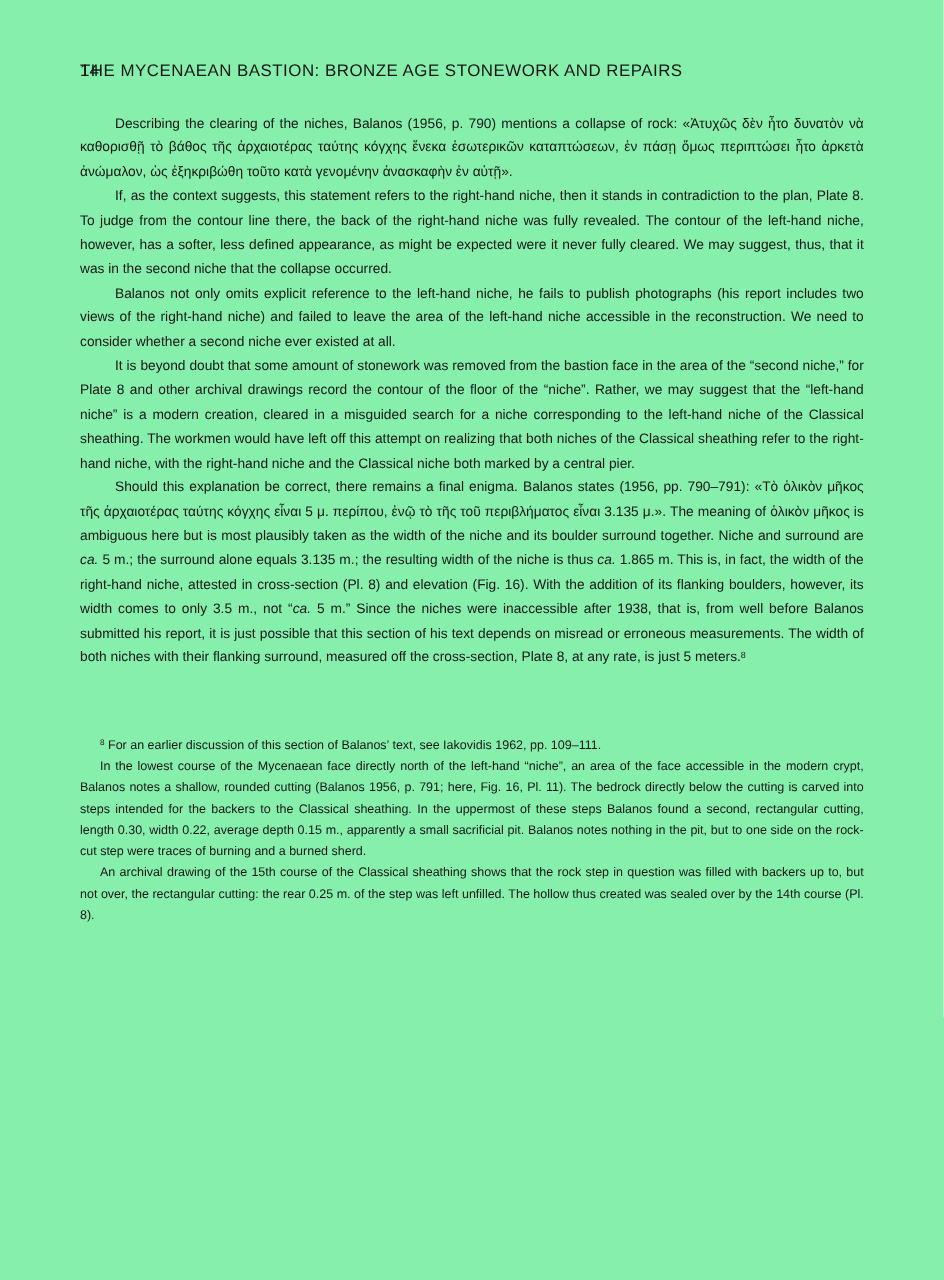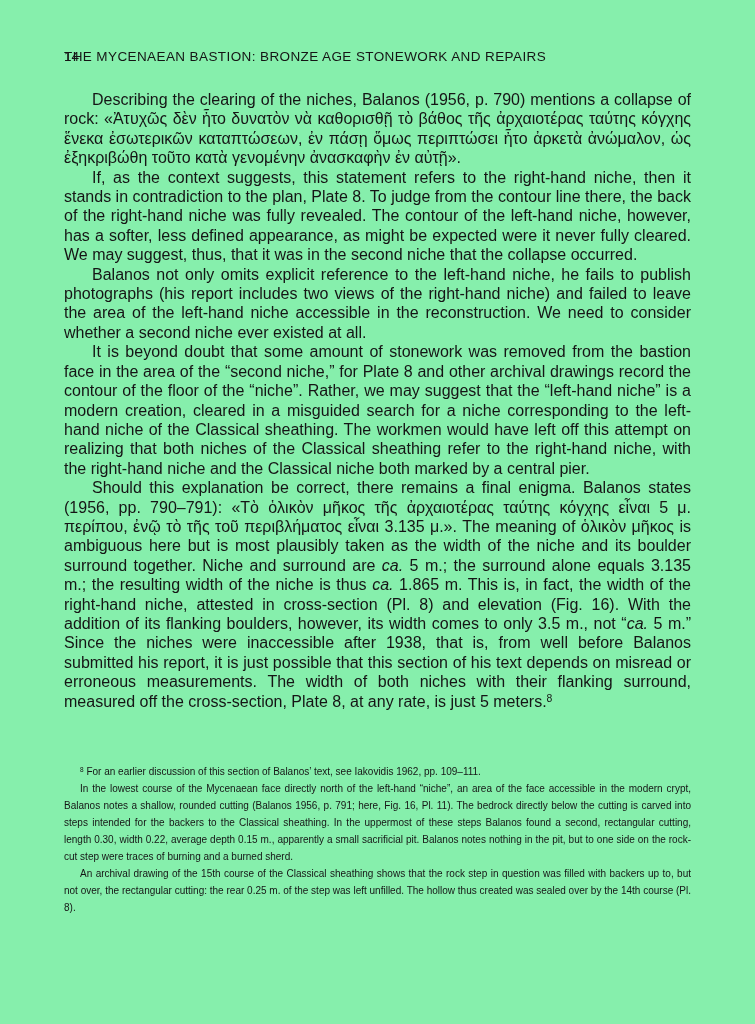--- a/index.html
+++ b/index.html
@@ -28,21 +28,21 @@
   .page-number {
     position: absolute;
     left: 0;
     top: 0;
   }
   .running-title {
     text-align: left;
     letter-spacing: 0.4px;
   }
   .body-text {
-    font-size: 16px;
+    font-size: 11px;
     line-height: 19.4px;
     text-align: justify;
   }
   .body-text .para {
     margin: 0;
     text-indent: 28px;
   }
   .footnotes {
     margin-top: 52px;
     font-size: 10px;

